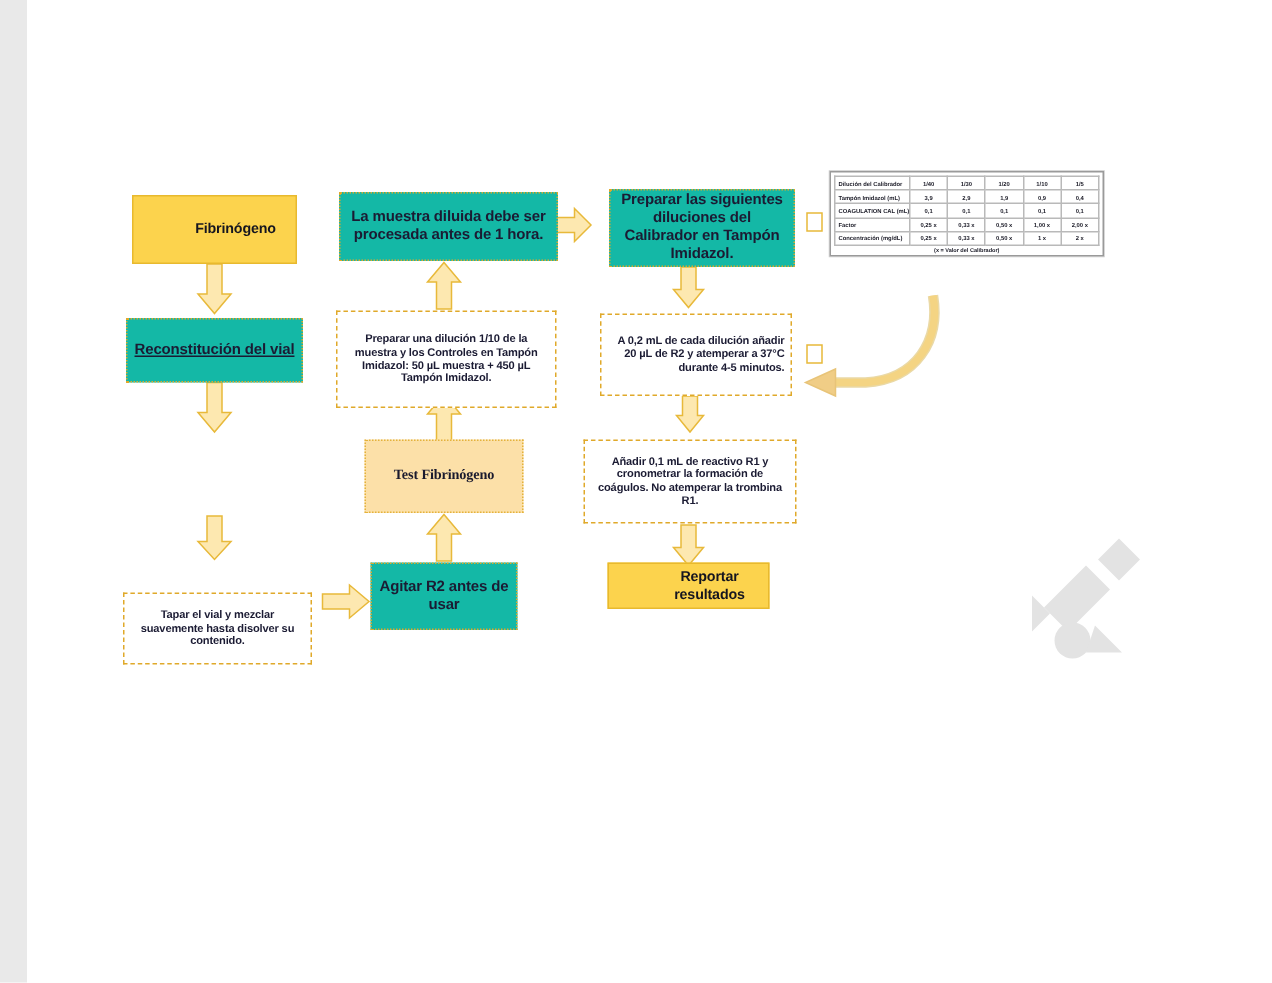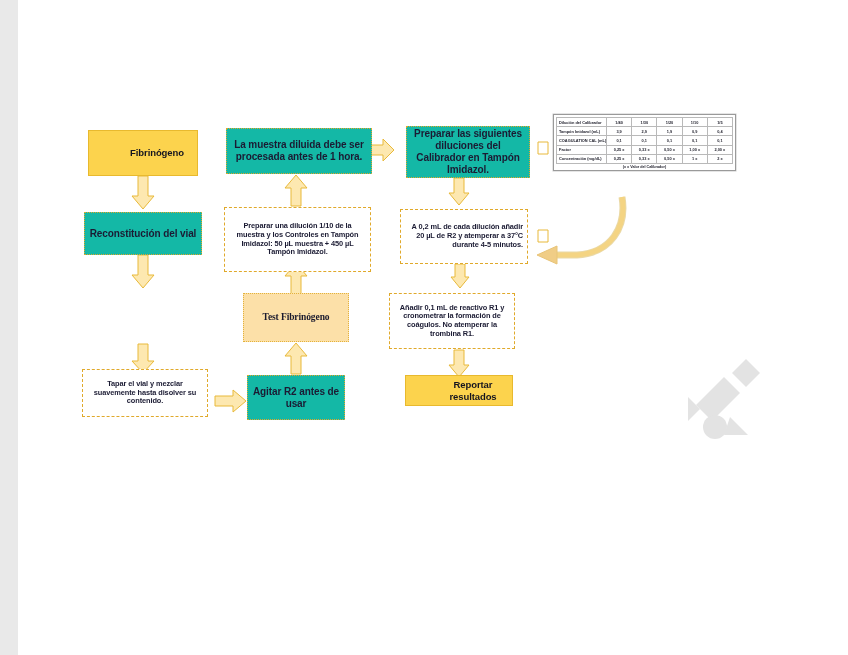--- a/index.html
+++ b/index.html
@@ -221,26 +221,26 @@
   </div>
 
   <div class="arrow" style="left:214px; top:388px;">
     <svg width="2" height="2" viewBox="0 0 2 2"></svg>
   </div>
 
   <div class="node solid" style="left:88px; top:130px; width:110px; height:46px;">
     <span class="txt">Fibrinógeno</span>
   </div>
 
-  <div class="node dotted" style="left:84px; top:212px; width:118px; height:43px;">
+  <div class="node dotted" style="left:84px; top:212px; width:118px; height:43px;text-decoration:underline;">
     <span class="txt">Reconstitución del vial</span>
   </div>
 
 
-  <div class="node dashed" style="left:82px; top:369px; width:126px; height:48px;">
+  <div class="node dashed" style="left:82px; top:395px; width:126px; height:48px;">
     <span class="txt">Tapar el vial y mezclar suavemente hasta disolver su contenido.</span>
   </div>
 
   <div class="node dotted" style="left:247px; top:375px; width:98px; height:45px;">
     <span class="txt">Agitar R2 antes de usar</span>
   </div>
 
   <div class="node solid-soft" style="left:243px; top:293px; width:106px; height:49px;">
     <span class="txt">Test Fibrinógeno</span>
   </div>
@@ -254,21 +254,21 @@
   </div>
 
   <div class="node dotted" style="left:406px; top:126px; width:124px; height:52px;">
     <span class="txt">Preparar las siguientes diluciones del Calibrador en Tampón Imidazol.</span>
   </div>
 
   <div class="node dashed" style="left:400px; top:209px; width:128px; height:55px;text-align:right;">
     <span class="txt">A 0,2 mL de cada dilución añadir 20 µL de R2 y atemperar a 37°C durante 4-5 minutos.</span>
   </div>
 
-  <div class="node dashed" style="left:389px; top:293px; width:126px; height:56px;">
+  <div class="node dashed" style="left:389px; top:293px; width:142px; height:56px;">
     <span class="txt">Añadir 0,1 mL de reactivo R1 y cronometrar la formación de coágulos. No atemperar la trombina R1.</span>
   </div>
 
   <div class="node solid" style="left:405px; top:375px; width:108px; height:31px;">
     <span class="txt">Reportar resultados</span>
   </div>
 
   <div id="calib-table-wrap">
     <table class="calib">
       <tbody id="calib-body">

